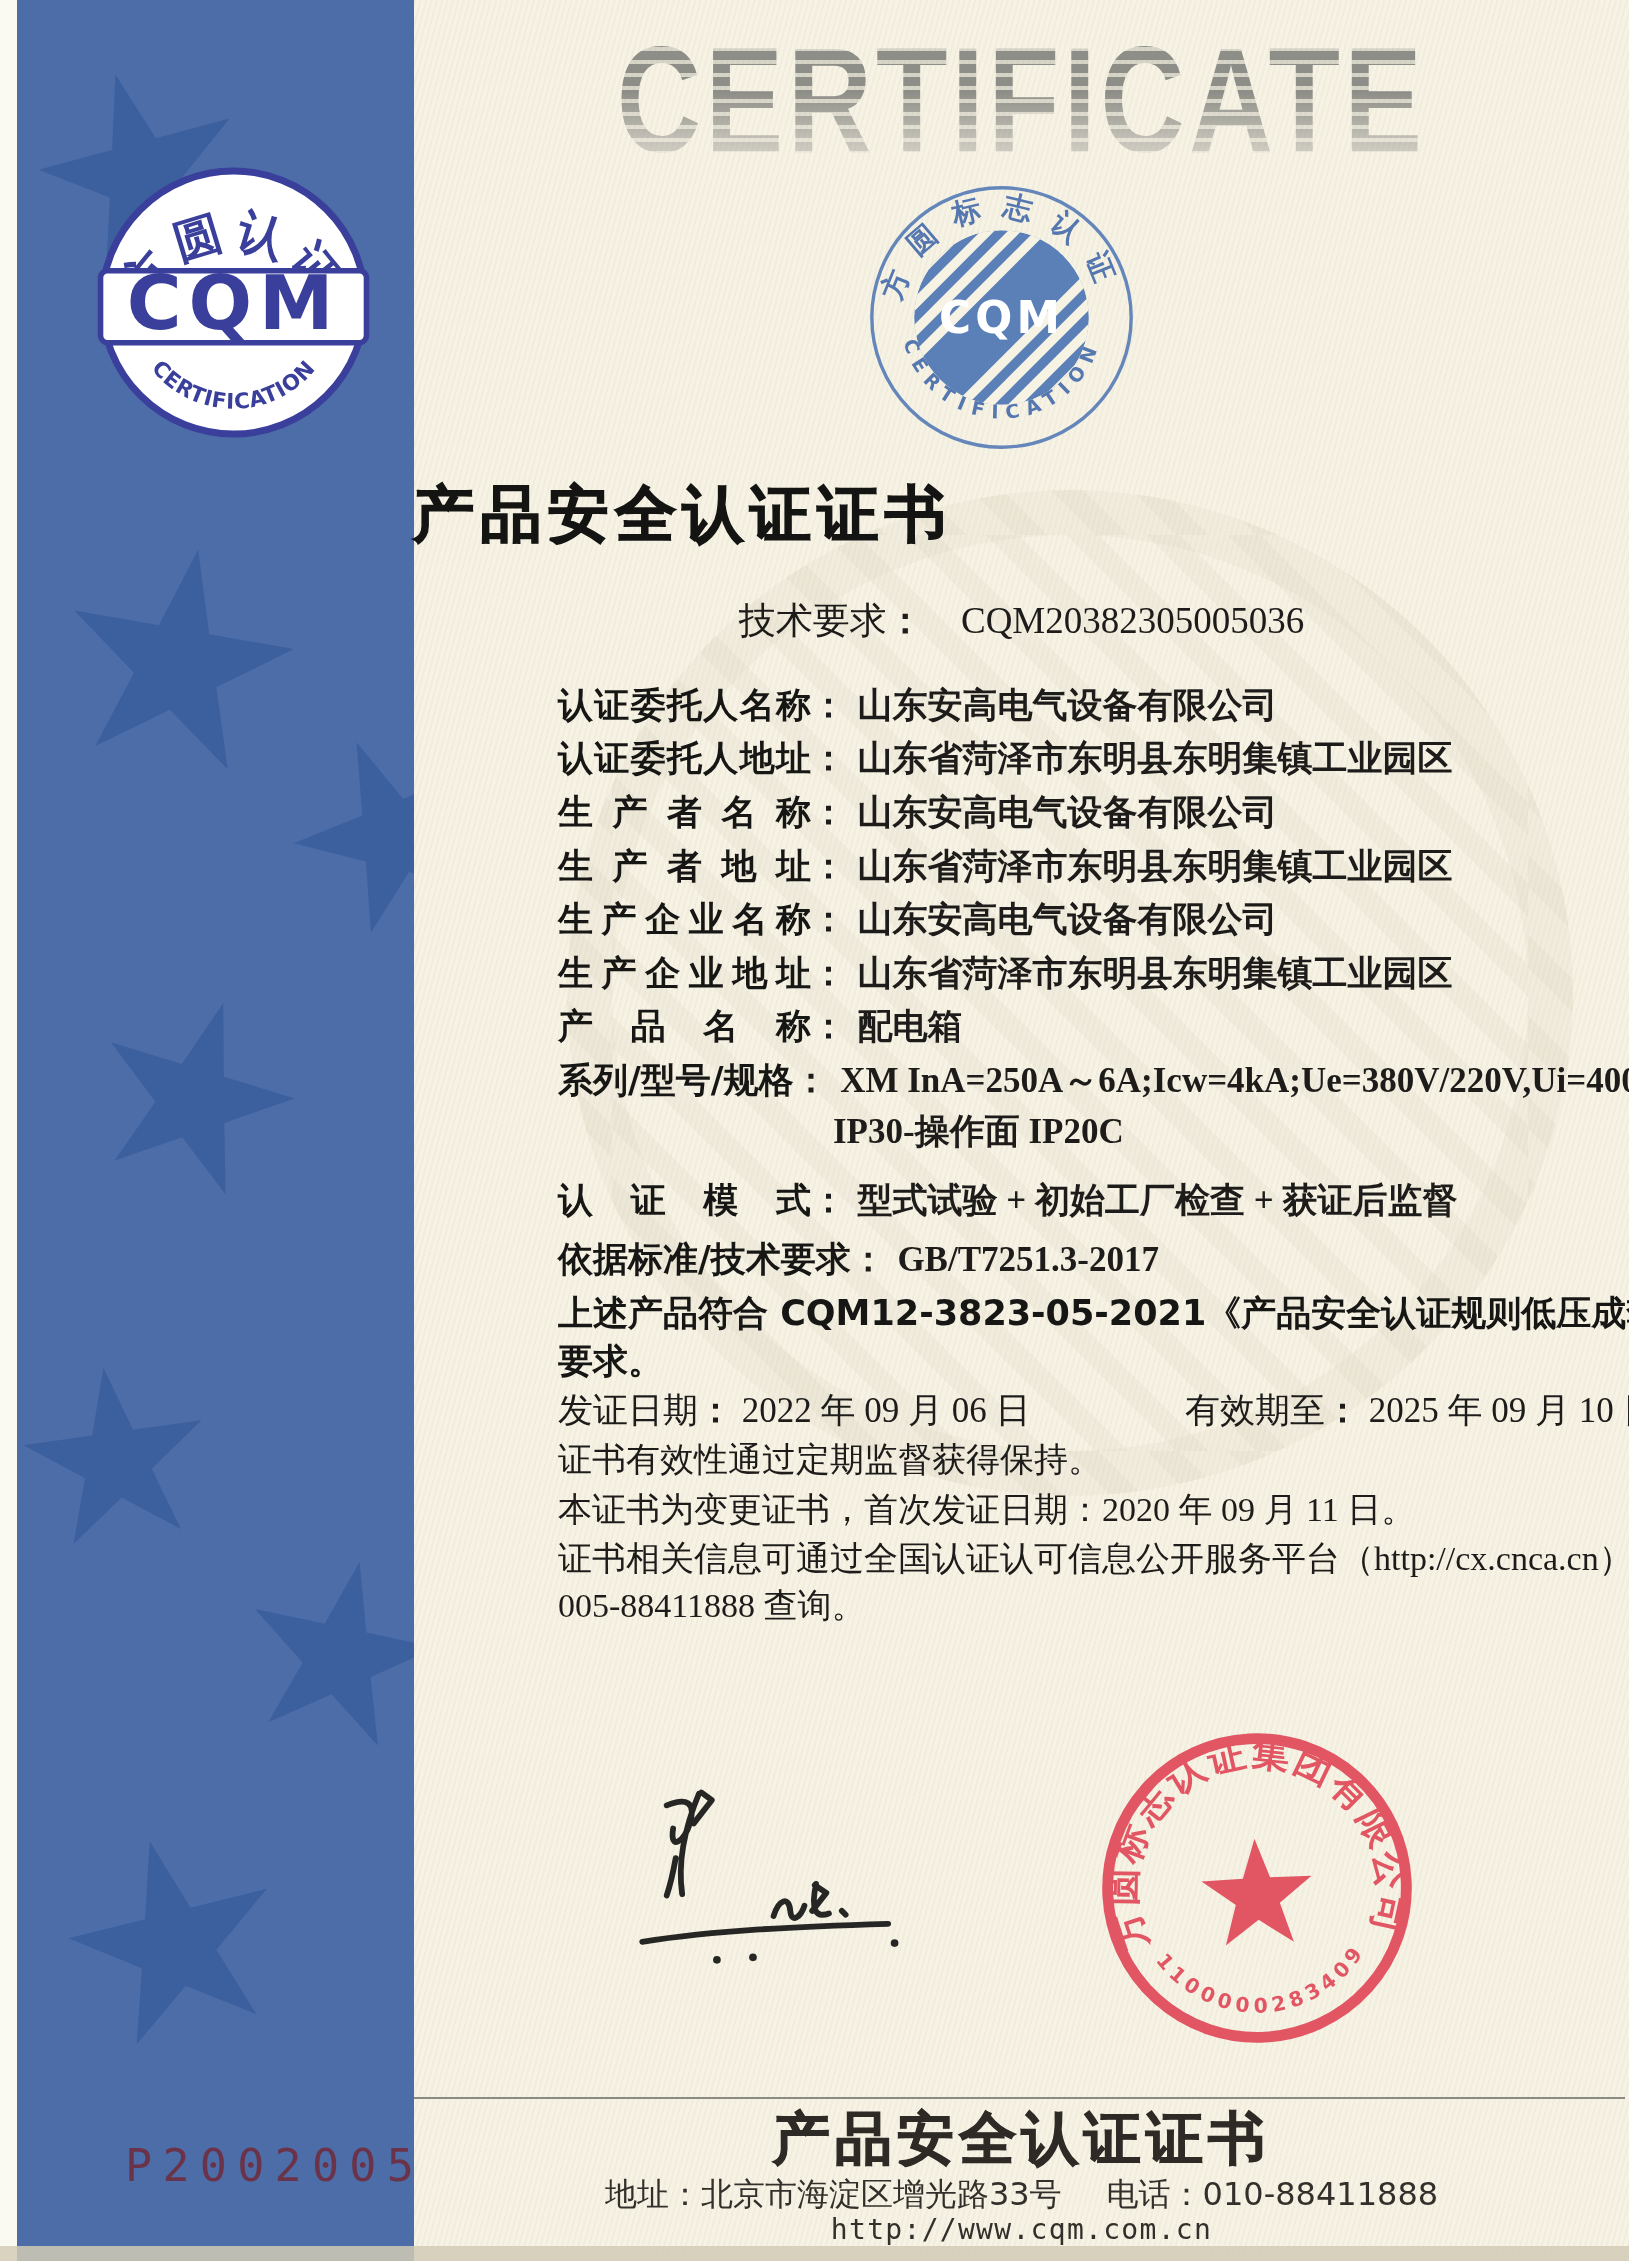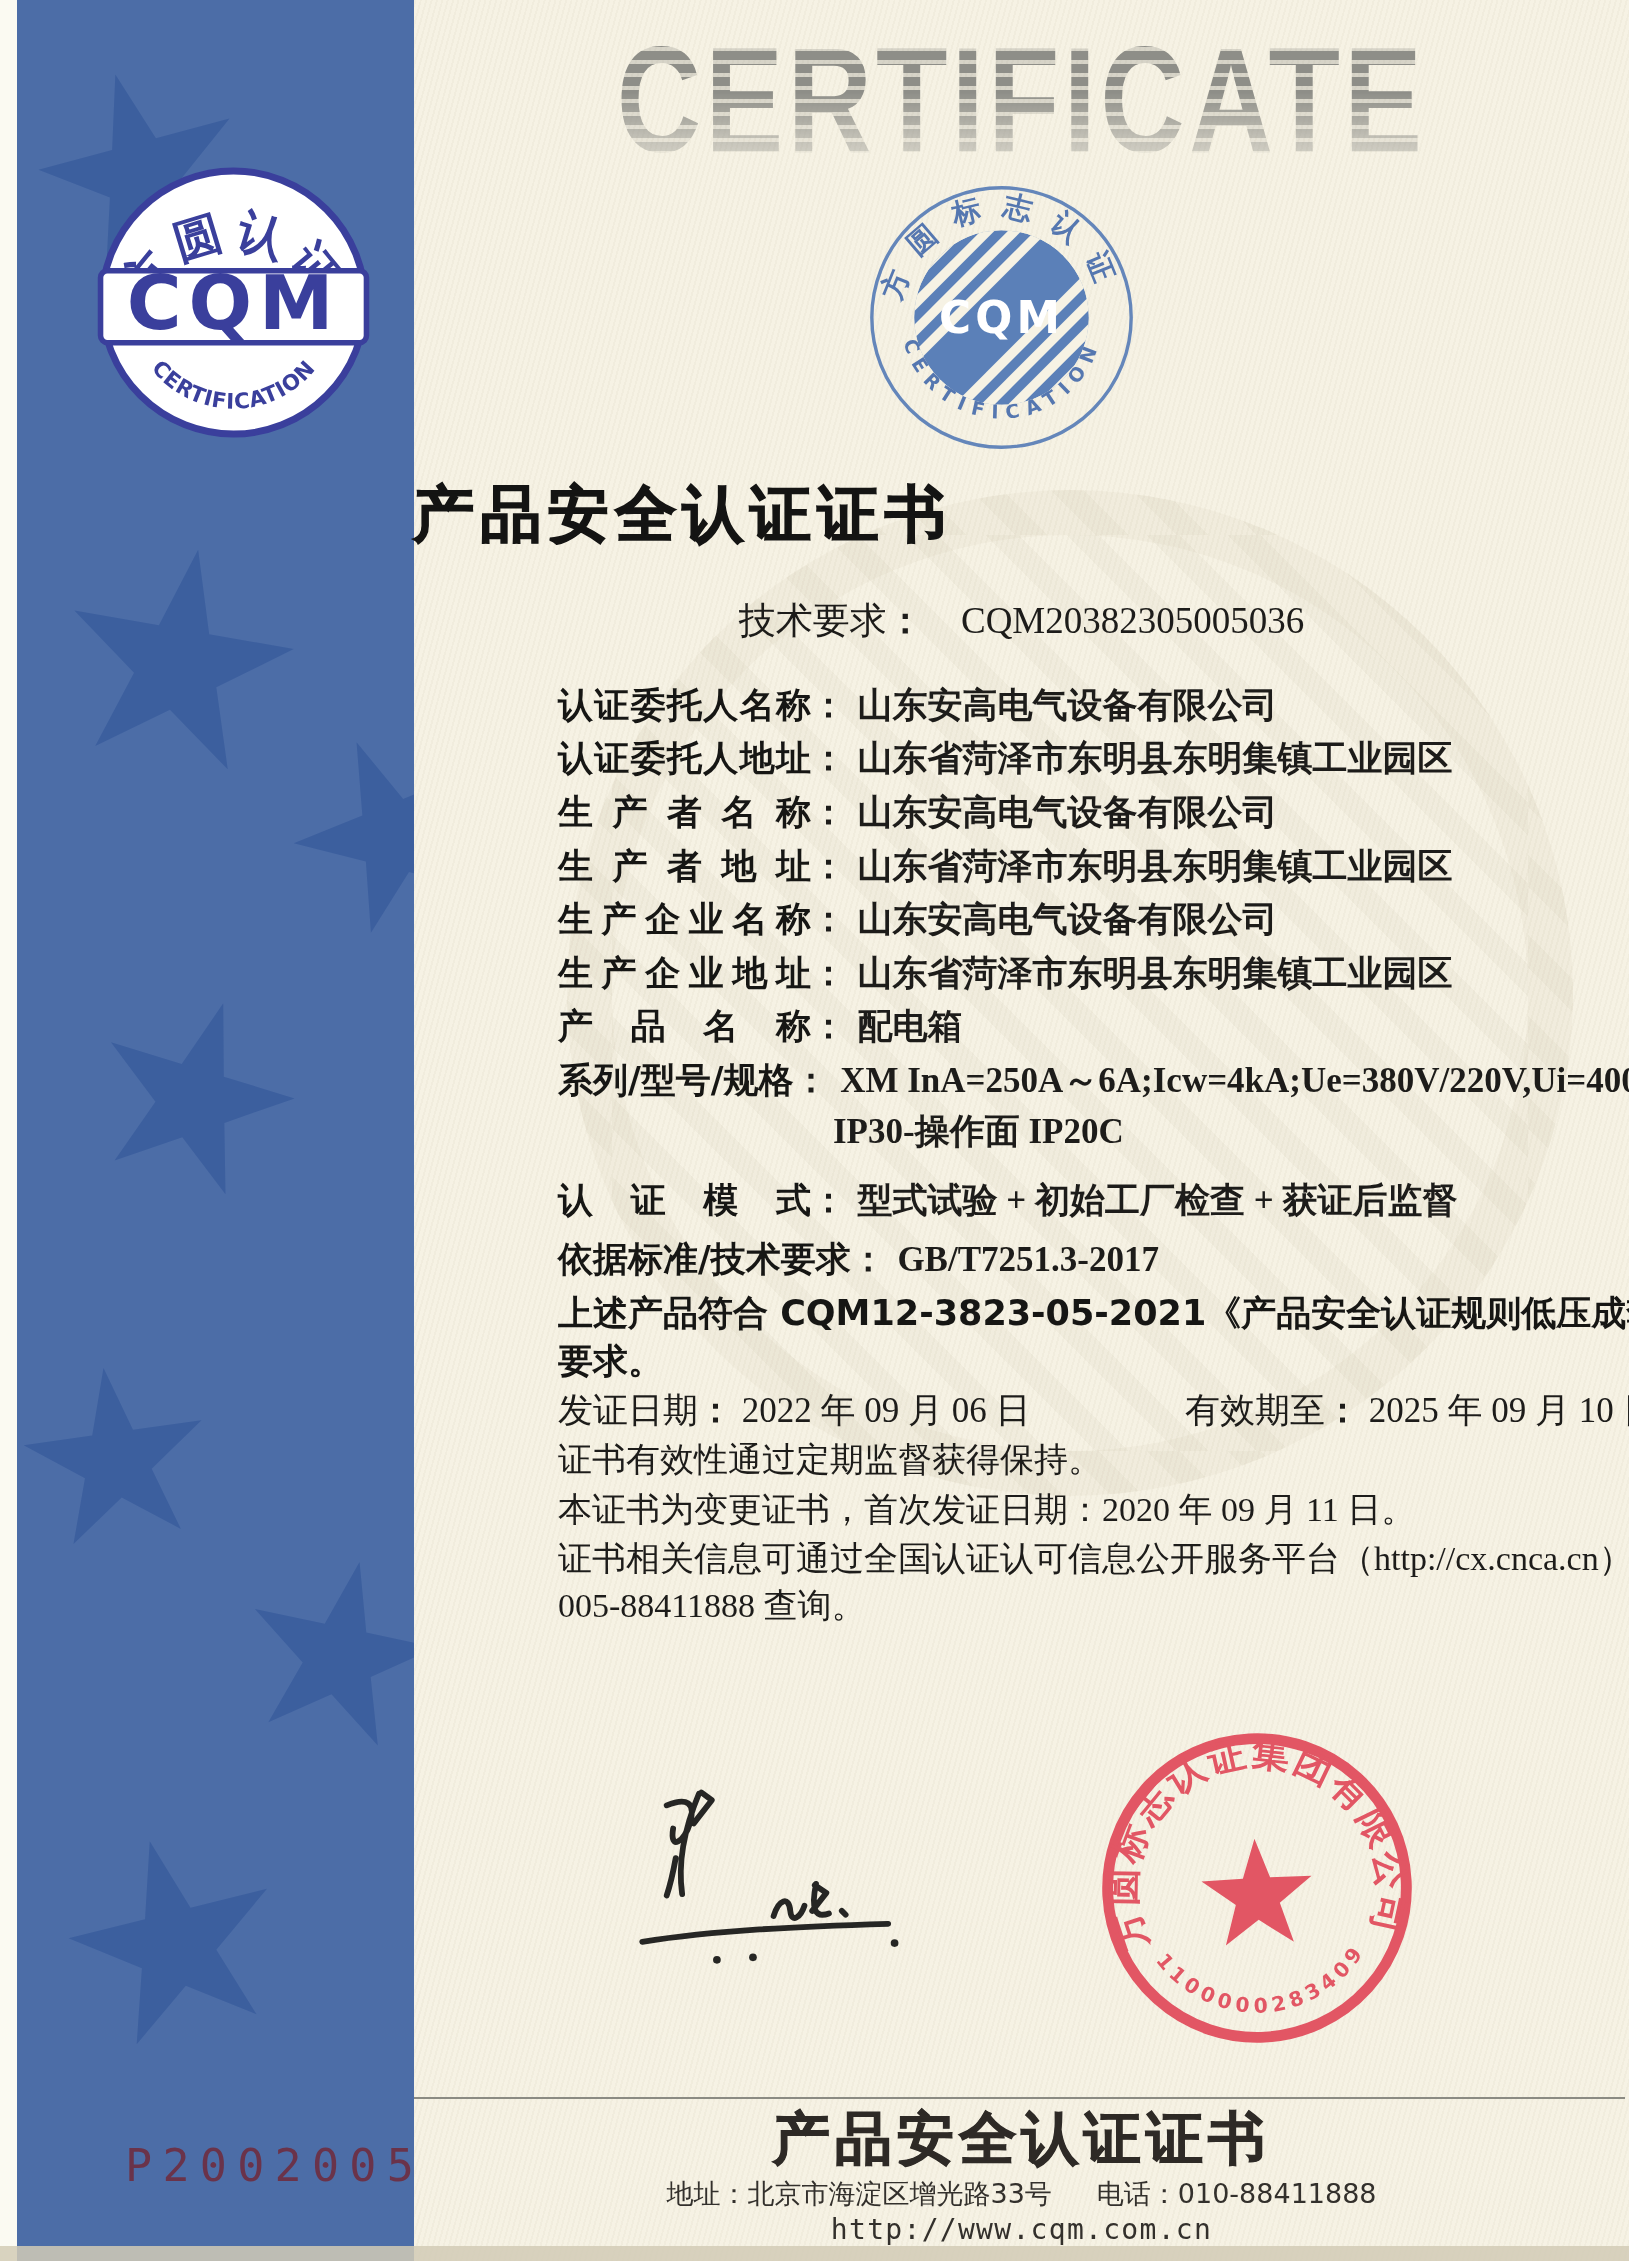--- a/index.html
+++ b/index.html
@@ -63,21 +63,21 @@
   .dates .grp{position:absolute;top:0;line-height:53px;}
   
   .signature{position:absolute;left:580px;top:1768px;width:400px;height:206px;}
   .stamp{position:absolute;left:1083px;top:1714px;width:348px;height:348px;opacity:.93;transform:rotate(-3deg);}
   
   .divider{position:absolute;left:414px;top:2097px;width:1211px;height:1.9px;background:#8b8b83;}
   .footer-org{position:absolute;left:413px;top:2107px;width:1217px;text-align:center;
     font-size:57px;line-height:64px;font-weight:900;letter-spacing:5.2px;color:#2e2a26;
     -webkit-text-stroke:1px #2e2a26;}
   .footer-addr{position:absolute;left:413px;top:2177px;width:1217px;text-align:center;
-    font-family:"DejaVu Sans",sans-serif;font-size:27px;line-height:34px;color:#33302c;}
+    font-family:"DejaVu Sans",sans-serif;font-size:32px;line-height:34px;color:#33302c;}
   .footer-addr .gap{display:inline-block;width:45px;}
   .footer-web{position:absolute;left:413px;top:2213px;width:1217px;text-align:center;
     font-family:"DejaVu Sans Mono",monospace;font-size:28px;line-height:34px;color:#33302c;letter-spacing:1.3px;}
   svg text{font-family:"DejaVu Sans",sans-serif;}
 </style>
 </head>
 <body>
 
 <div class="page">
 

